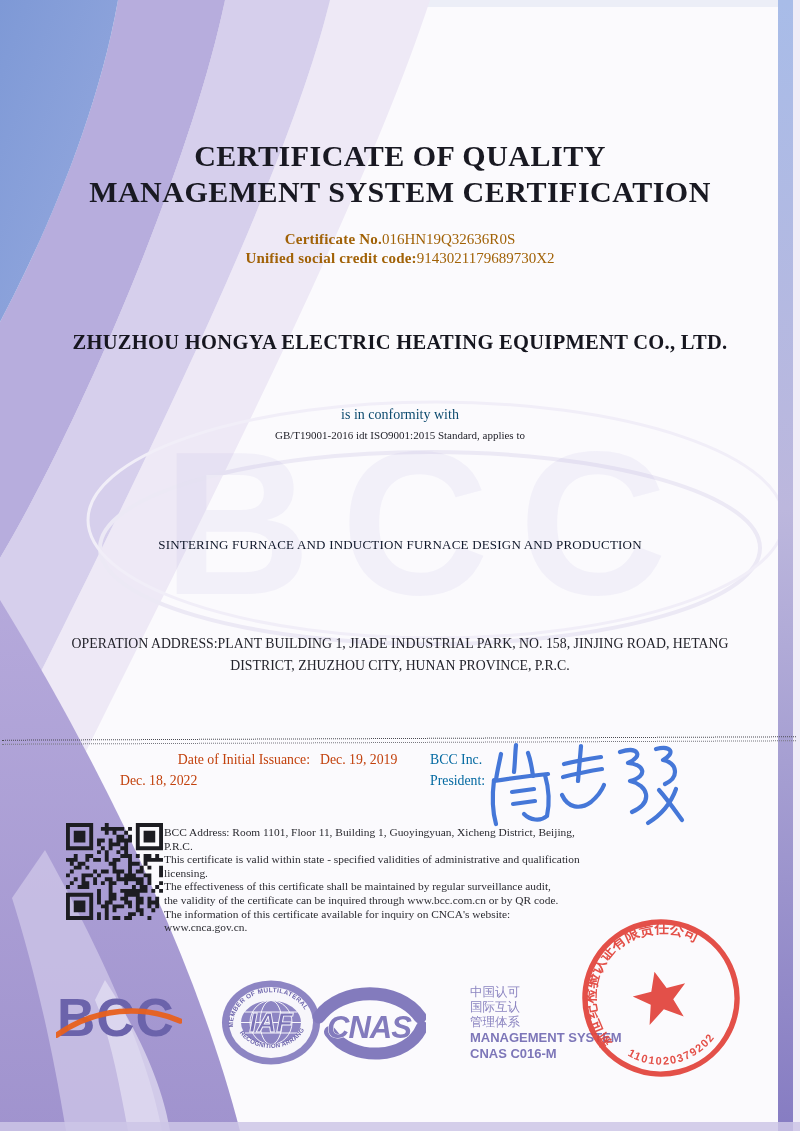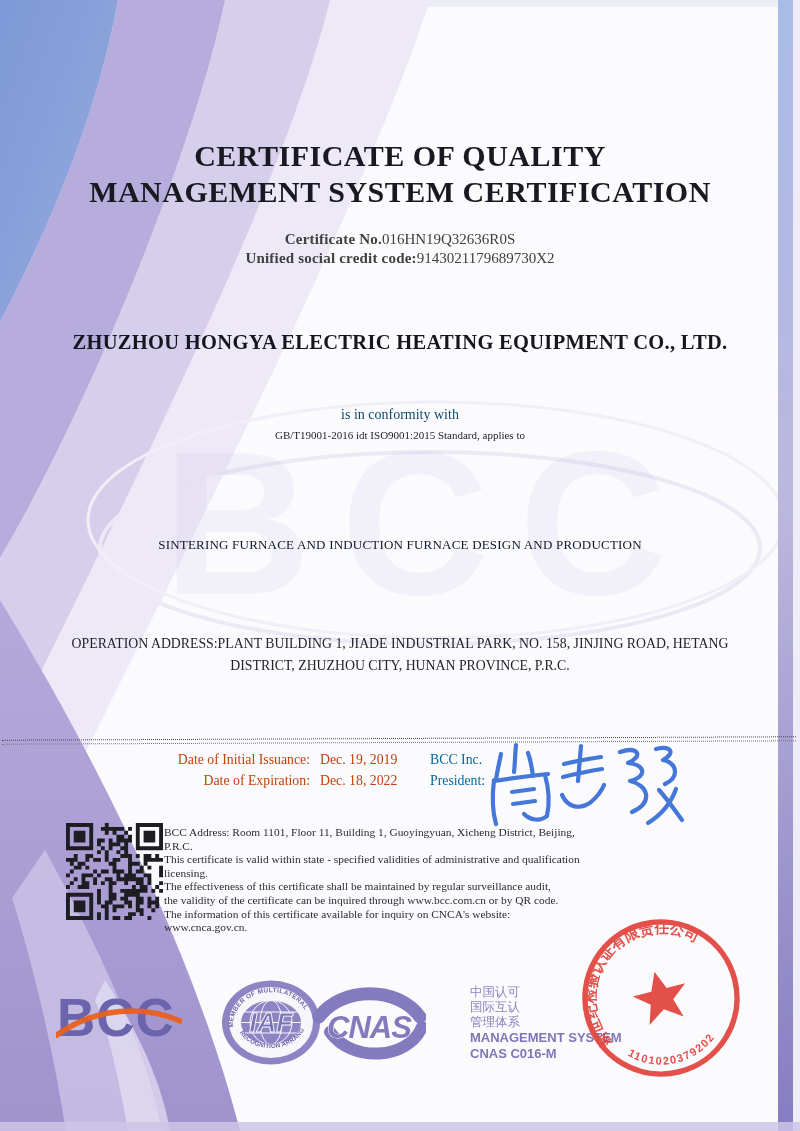--- a/index.html
+++ b/index.html
@@ -9,21 +9,21 @@
     font-family:"Liberation Serif",serif;color:#1f1f28;
   }
   .abs{position:absolute;}
   .ctr{text-align:center;}
   
   .title{
     left:60px;top:138px;width:680px;
     font-weight:bold;font-size:30px;line-height:36px;letter-spacing:.5px;
     color:#191922;
   }
-  .certline{left:80px;top:231px;width:640px;font-size:15px;color:#404040;}
+  .certline{left:80px;top:231px;width:640px;font-size:15px;color:#a16207;}
   .certline b{letter-spacing:.2px;}
   .credit{top:250px;}
   .certify{left:80px;top:287px;width:640px;font-size:14px;color:#26262e;}
   .company{
     left:72px;top:329px;width:656px;
     font-weight:bold;font-size:20.5px;line-height:27px;letter-spacing:.3px;color:#16161f;
   }
   .conformity{left:80px;top:407px;width:640px;font-size:14px;color:#0c4a6e;}
   .standard{left:80px;top:429px;width:640px;font-size:11px;color:#23232b;}
   .scope{left:60px;top:537px;width:680px;font-size:13px;letter-spacing:.2px;color:#0f172a;}
@@ -131,21 +131,20 @@
   </div>
 
   <div class="abs sep"></div>
 
   <div class="abs dates">
     <div class="drow">
       <span class="dlabel">Date of Initial Issuance:</span>
       <span class="dvalue">Dec. 19, 2019</span>
     </div>
     <div class="drow">
-      <span class="dlabel">Date of Expiration:</span>
       <span class="dvalue">Dec. 18, 2022</span>
     </div>
   </div>
 
   <div class="abs issuer">
     <div>BCC Inc.</div>
     <div>President:</div>
   </div>
 
   <svg class="abs sig" width="225" height="88" viewBox="0 0 225 88" aria-label="尚志强">

